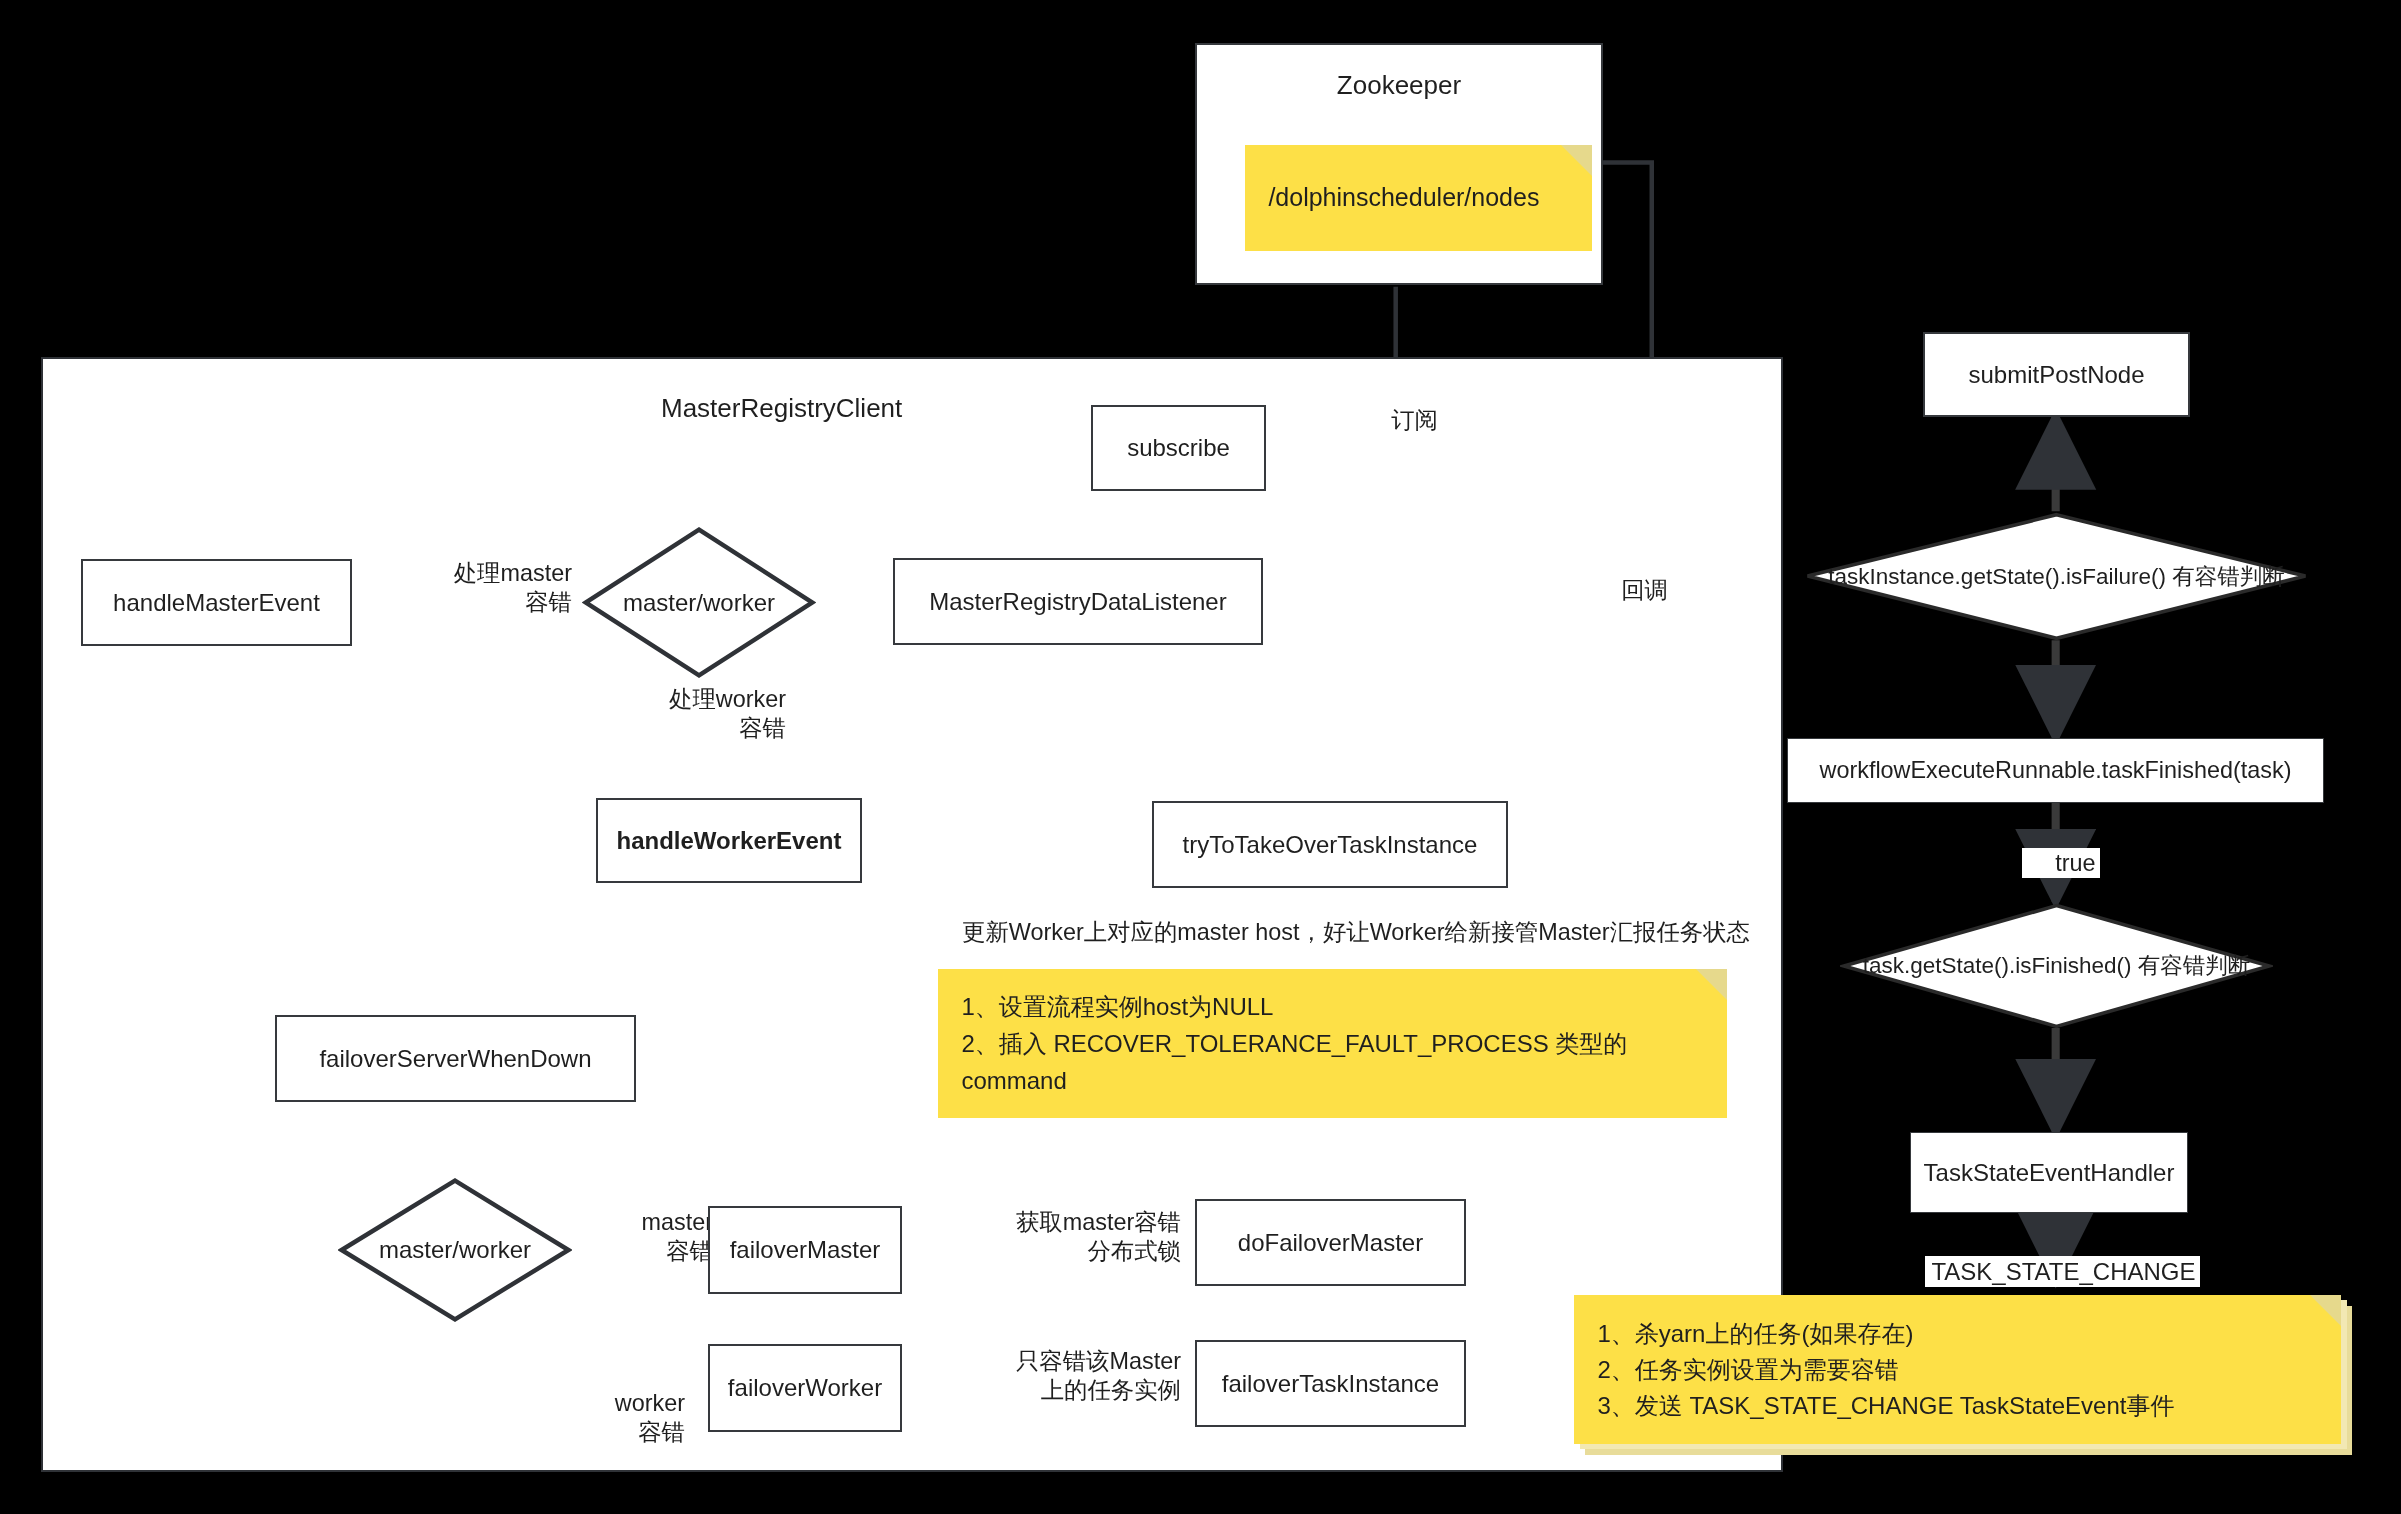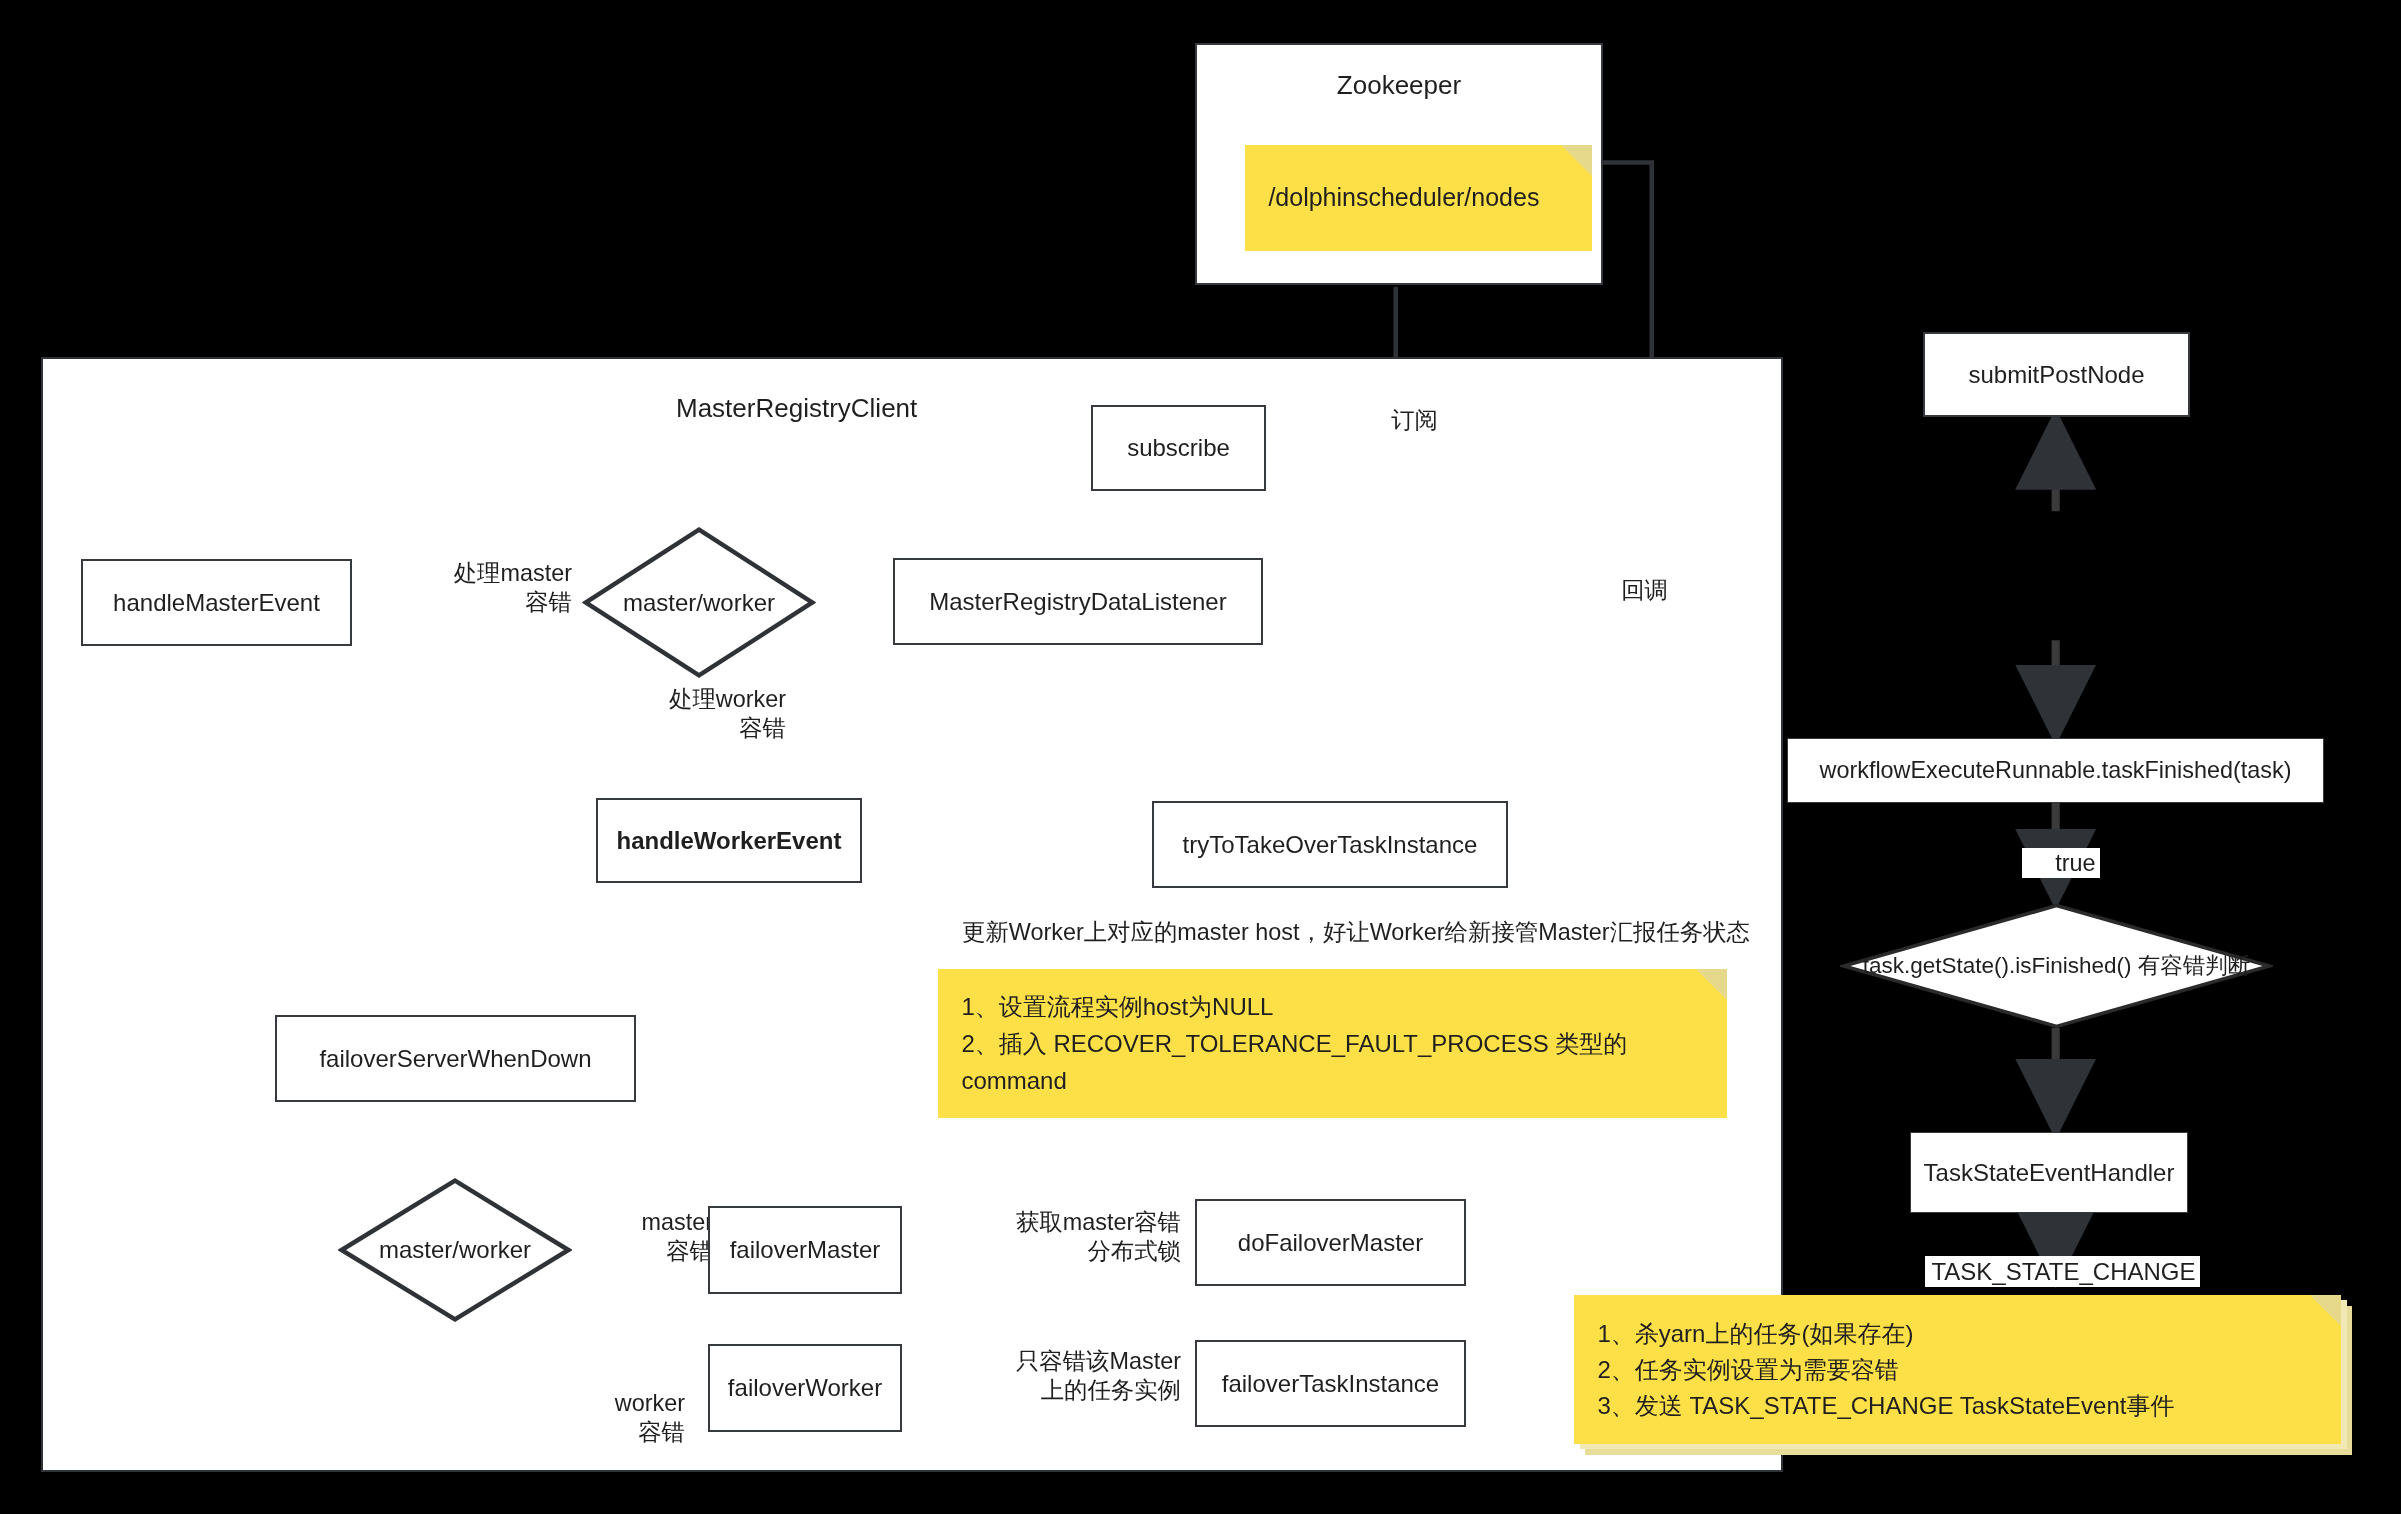--- a/index.html
+++ b/index.html
@@ -87,21 +87,21 @@
 
   <div class="node" style="left:1195px;top:43px;width:408px;height:242px;align-items:flex-start;">
     <span style="margin-top:20px;font-size:26px;">Zookeeper</span>
   </div>
   <div class="note" style="left:1245px;top:145px;width:347px;height:106px;display:flex;align-items:center;">
     <span class="fold"></span>
     <span class="body" style="font-size:25px;">/dolphinscheduler/nodes</span>
   </div>
 
   <div class="container" style="left:41px;top:357px;width:1742px;height:1115px;"></div>
-  <div class="container-title" style="left:676px;top:393px;">MasterRegistryClient</div>
+  <div class="container-title" style="left:661px;top:393px;">MasterRegistryClient</div>
 
   <div class="node" style="left:1091px;top:405px;width:175px;height:86px;">
     <span>subscribe</span>
   </div>
   <div class="edge-label" style="left:1357px;top:406px;width:81px;">订阅</div>
 
   <div class="node" style="left:893px;top:558px;width:370px;height:87px;">
     <span>MasterRegistryDataListener</span>
   </div>
   <div class="edge-label" style="left:1587px;top:576px;width:81px;">回调</div>
@@ -180,20 +180,27 @@
     <span class="fold"></span>
     <span class="body" style="font-size:24px;line-height:1.5;">1、杀yarn上的任务(如果存在)
 2、任务实例设置为需要容错
 3、发送 TASK_STATE_CHANGE TaskStateEvent事件</span>
   </div>
 
   <div class="node" style="left:1923px;top:332px;width:267px;height:85px;">
     <span>submitPostNode</span>
   </div>
 
+  <div class="diamond-poly" style="left:1804px;top:511px;width:505px;height:131px;">
+    <svg width="505" height="131" viewBox="0 0 560 145">
+      <polygon points="280,4 556,72 280,141 4,72" fill="#ffffff" stroke="#2a2a2a" stroke-width="4"></polygon>
+    </svg>
+    <div class="dlabel" style="font-size:22.5px;">taskInstance.getState().isFailure()
+有容错判断</div>
+  </div>
 
   <div class="node" style="left:1787px;top:738px;width:537px;height:65px;border-width:1.8px;">
     <span style="font-size:23.4px;">workflowExecuteRunnable.taskFinished(task)</span>
   </div>
 
   <div class="edge-label boxed" style="left:2022px;top:848px;width:69px;">true</div>
 
   <div class="diamond-poly" style="left:1840px;top:902px;width:433px;height:128px;">
     <svg width="433" height="128" viewBox="0 0 480 142">
       <polygon points="240,4 476,71 240,138 4,71" fill="#ffffff" stroke="#2a2a2a" stroke-width="4"></polygon>

